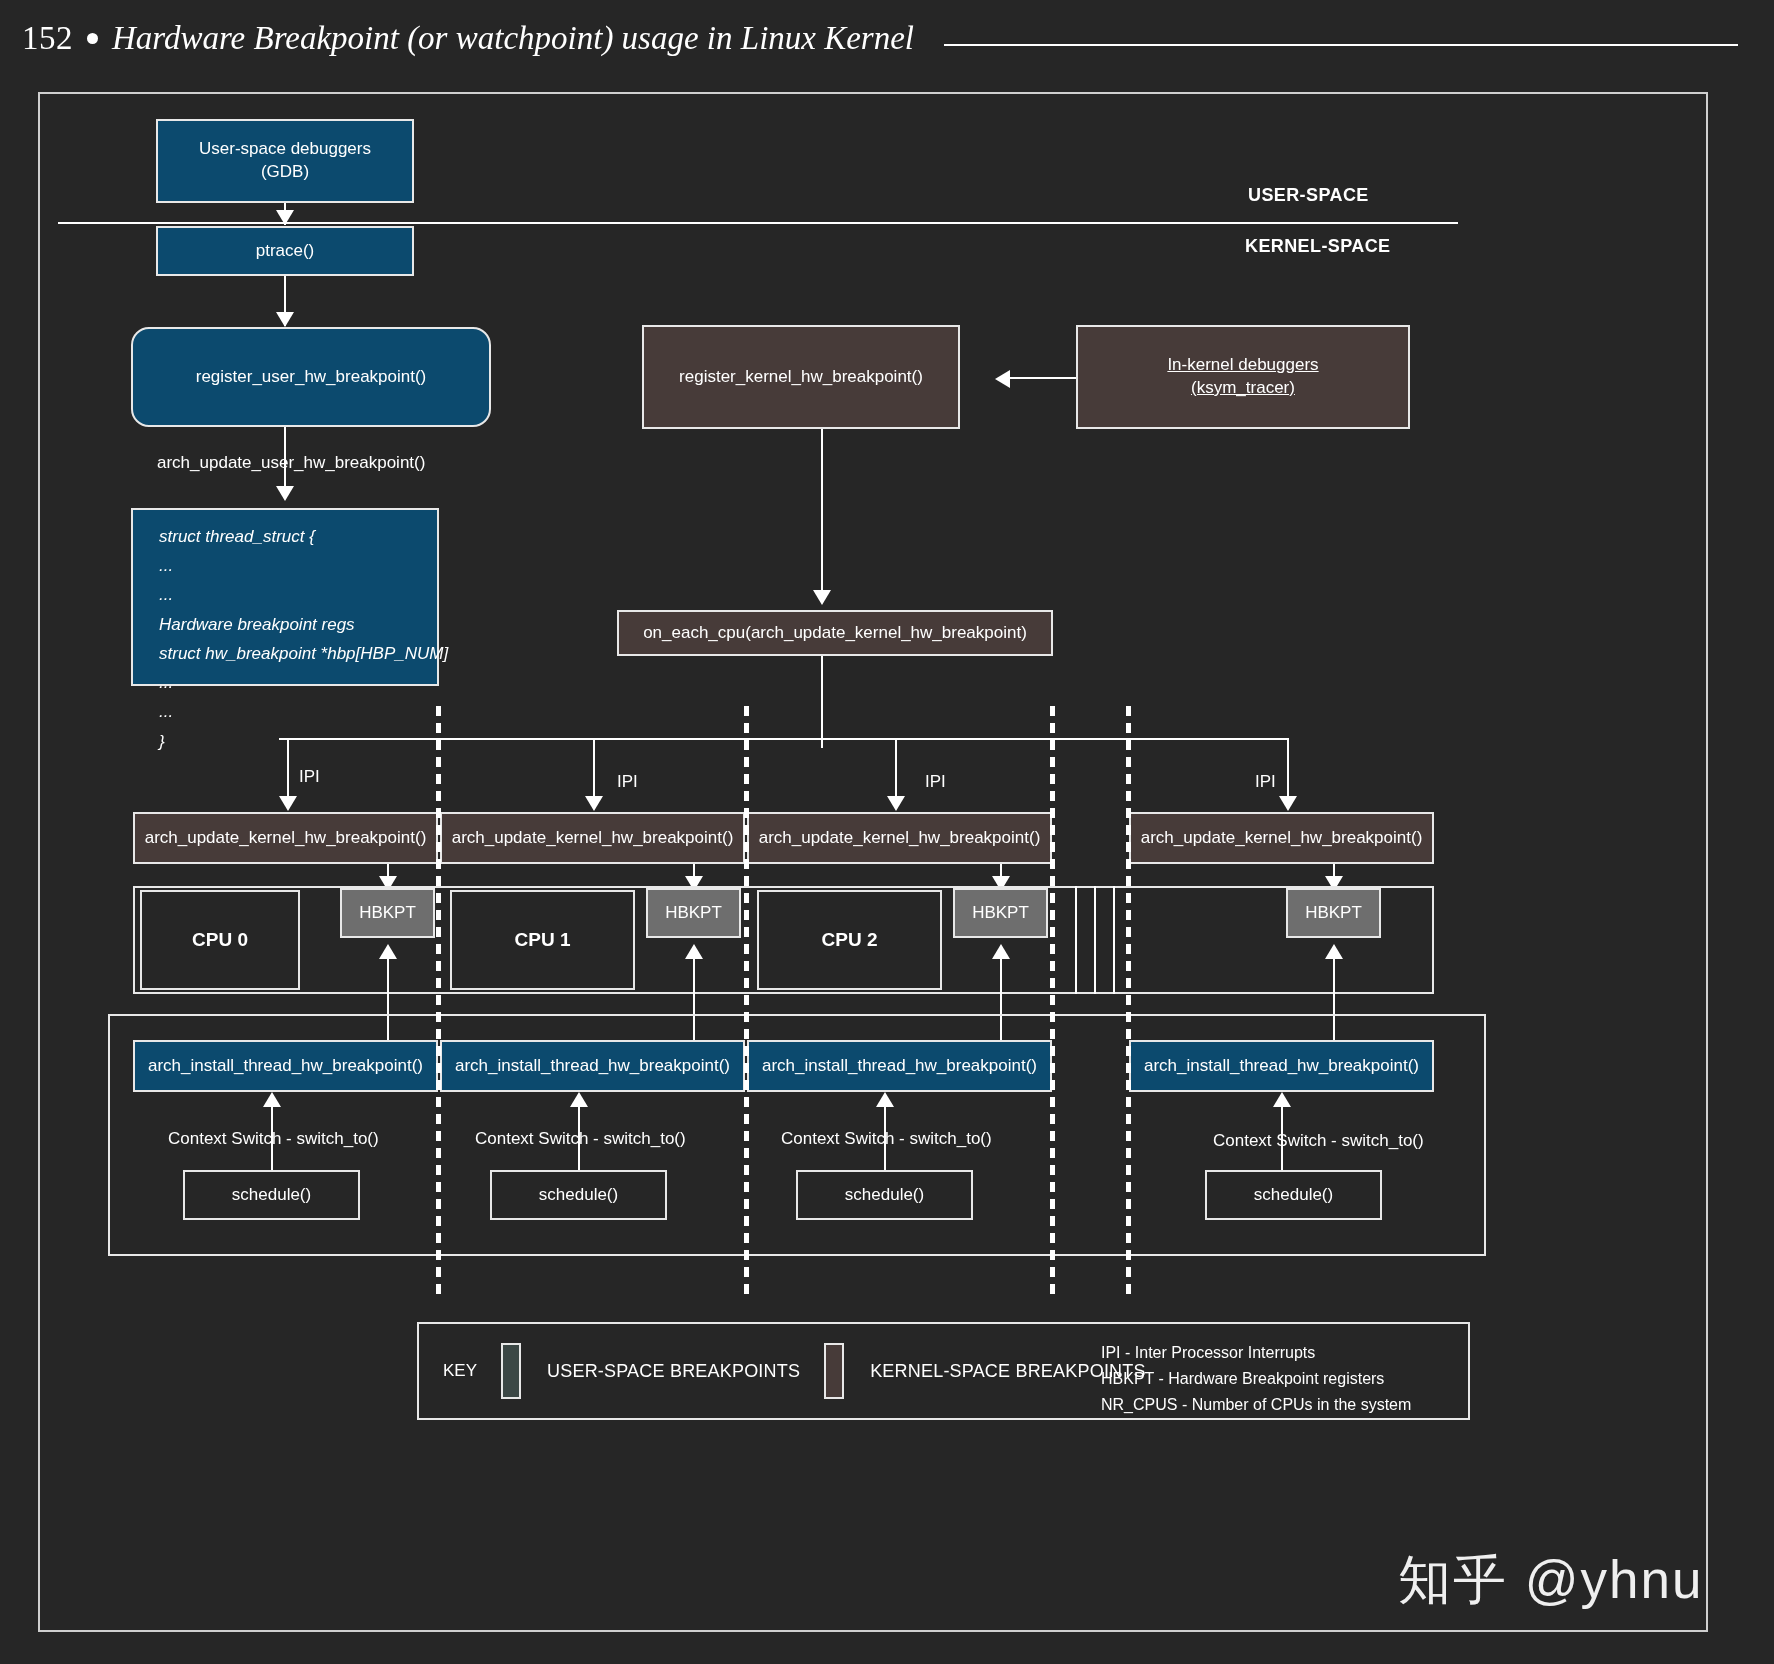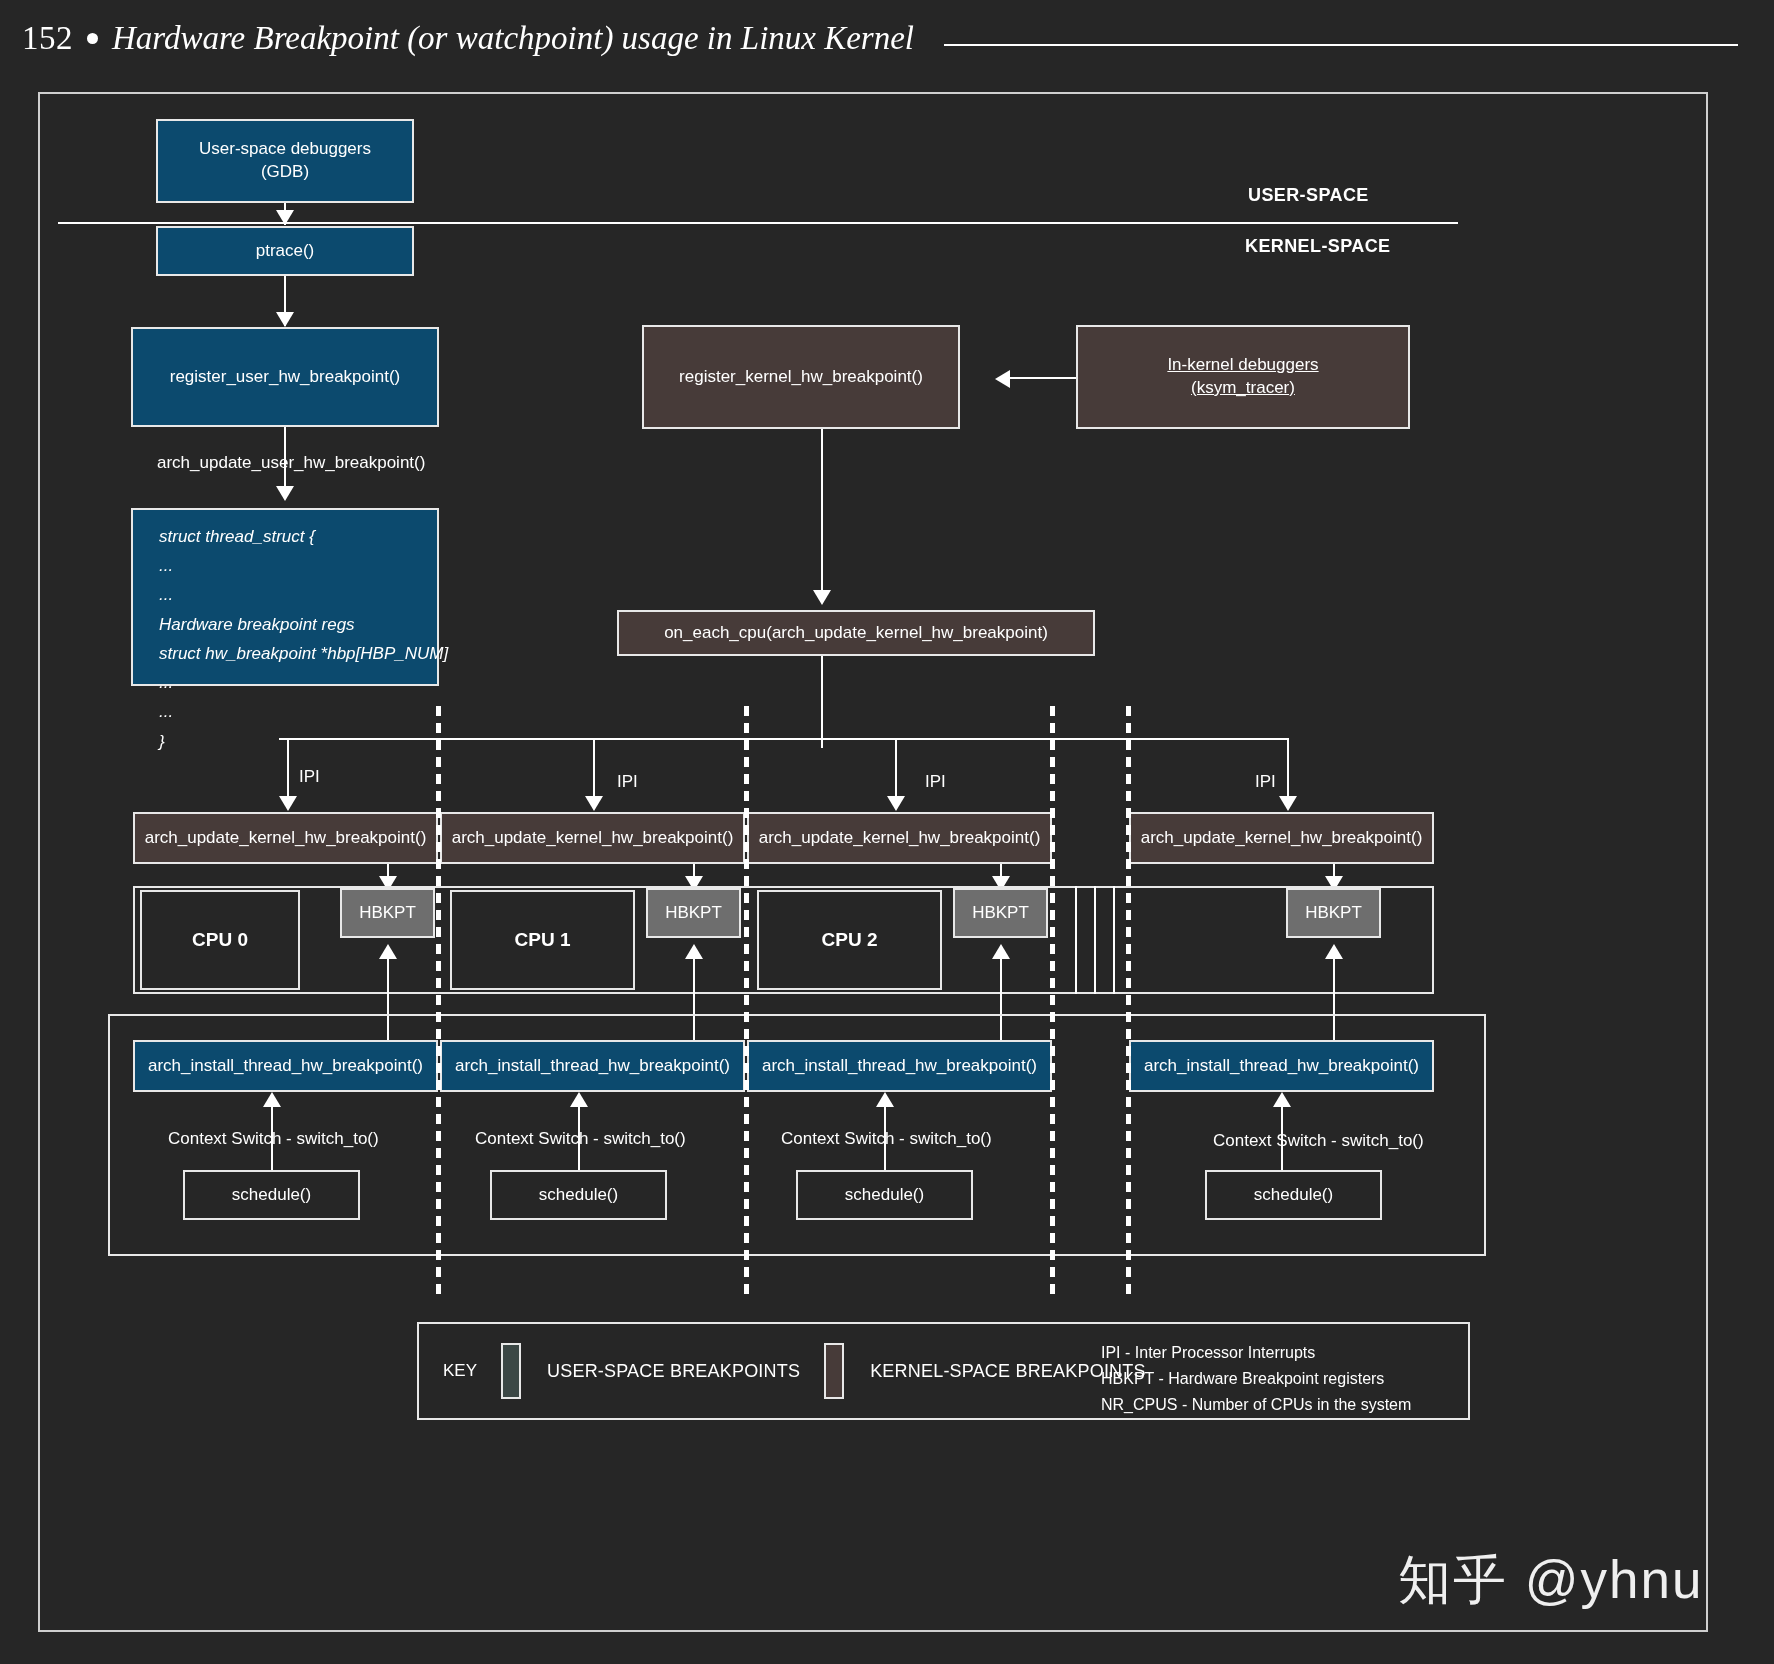--- a/index.html
+++ b/index.html
@@ -166,21 +166,21 @@
 (GDB)</div>
 
   <div class="ln vl" style="left:284px; top:203px; height:22px;"></div>
   <div class="ar down" style="left:276px; top:210px;"></div>
 
   <div class="box user" style="left:156px; top:226px; width:258px; height:50px;">ptrace()</div>
 
   <div class="ln vl" style="left:284px; top:276px; height:50px;"></div>
   <div class="ar down" style="left:276px; top:312px;"></div>
 
-  <div class="box user" style="left:131px; top:327px; width:308px; height:100px;">register_user_hw_breakpoint()</div>
+  <div class="box user" style="left:131px; top:327px; width:360px; height:100px;border-radius:18px;">register_user_hw_breakpoint()</div>
 
   <div class="ln vl" style="left:284px; top:427px; height:72px;"></div>
   <div class="ar down" style="left:276px; top:486px;"></div>
   <div class="lbl" style="left:157px; top:453px;">arch_update_user_hw_breakpoint()</div>
 
   <div class="box user struct" style="left:131px; top:508px; width:308px; height:178px;">struct thread_struct {
 ...
 ...
 Hardware breakpoint regs
 struct hw_breakpoint *hbp[HBP_NUM]
@@ -192,21 +192,21 @@
 
   <div class="box kernel" style="left:1076px; top:325px; width:334px; height:104px; white-space:pre-line;text-decoration:underline;">In-kernel debuggers
 (ksym_tracer)</div>
 
   <div class="ln hl" style="left:1005px; top:377px; width:71px;"></div>
   <div class="ar left" style="left:995px; top:370px;"></div>
 
   <div class="ln vl" style="left:821px; top:429px; height:174px;"></div>
   <div class="ar down" style="left:813px; top:590px;"></div>
 
-  <div class="box kernel" style="left:617px; top:610px; width:478px; height:46px;">on_each_cpu(arch_update_kernel_hw_breakpoint)</div>
+  <div class="box kernel" style="left:617px; top:610px; width:436px; height:46px;">on_each_cpu(arch_update_kernel_hw_breakpoint)</div>
 
   <div class="ln vl" style="left:821px; top:656px; height:92px;"></div>
 
   <div class="ln hl" style="left:279px; top:738px; width:1010px;"></div>
 
   <div class="ln vl" style="left:287px; top:738px; height:70px;"></div>
   <div class="ar down" style="left:279px; top:796px;"></div>
   <div class="lbl" style="left:299px; top:767px;">IPI</div>
 
   <div class="ln vl" style="left:593px; top:738px; height:70px;"></div>

